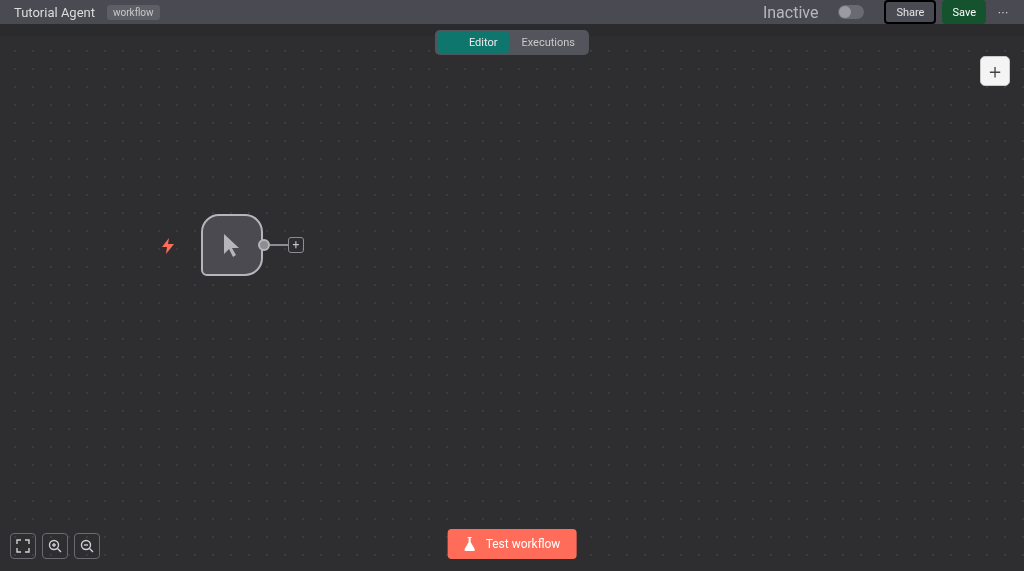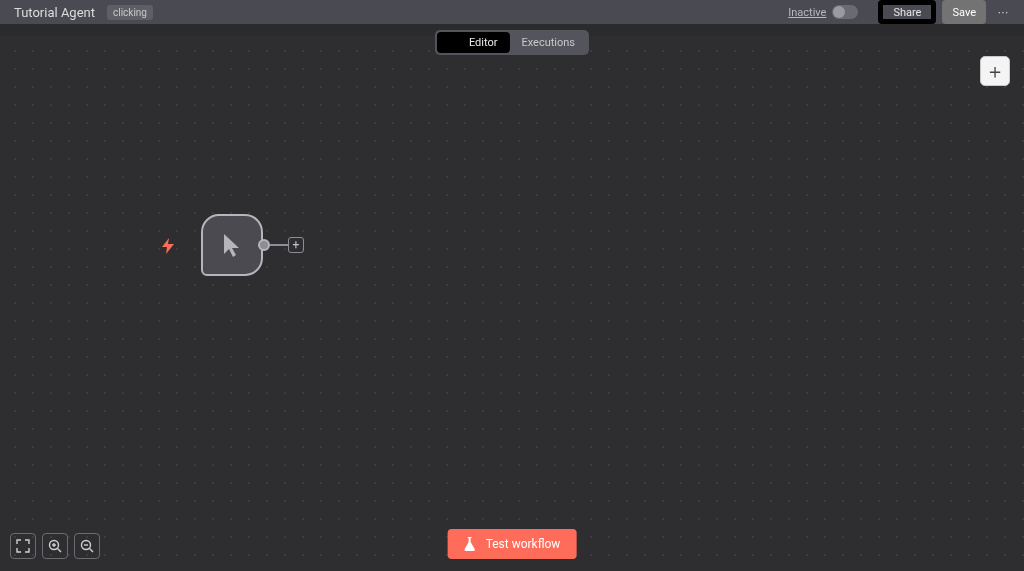--- a/index.html
+++ b/index.html
@@ -16,54 +16,54 @@
   .topbar .title { color:#dcdcdc; font-size:13px; }
   .topbar .tag {
     margin-left:12px;
     background:#5e5e66;
     color:#c9c9c9;
     font-size:10px;
     padding:2px 6px;
     border-radius:3px;
   }
   .topbar .spacer { flex:1; }
-  .topbar .status-label { color:#b7b7be; font-size:11px; margin-right:6px;text-decoration:underline;}
+  .topbar .status-label { color:#b7b7be; font-size:16px; margin-right:20px;}
   .topbar .toggle {
     width:26px; height:14px; border-radius:8px;
     background:#6a6a72; position:relative; margin-right:14px;
   }
   .topbar .toggle .knob {
     position:absolute; left:1px; top:1px; width:12px; height:12px;
     border-radius:50%; background:#9a9aa0;
   }
   .topbar .btn {
     height:24px; padding:0 10px; border-radius:4px;
     display:flex; align-items:center; font-size:11px;
     margin-left:6px; cursor:pointer;
   }
   .topbar .btn-outline {
-    border:5px solid #000000; color:#e6e6e6; background:transparent;
+    border:2px solid #000000; color:#e6e6e6; background:transparent;
   }
   .topbar .btn-primary {
-    background:#737373; color:#fff; border:none;
+    background:#14532d; color:#fff; border:none;
   }
   .topbar .btn-more {
     width:22px; padding:0; justify-content:center; color:#d6d6d6;
   }
   
   .tabs {
     position:absolute; top:30px; left:50%; transform:translateX(-50%);
     display:flex; background:#54545c; border-radius:5px; padding:2px;
     z-index:15;
   }
   .tabs .tab {
     font-size:11px; padding:4px 12px; border-radius:4px; color:#c9c9c9;
     cursor:pointer;
   }
-  .tabs .tab.active { background:#000000; color:#ececec;padding-left:32px; }
+  .tabs .tab.active { background:#0f766e; color:#ececec;padding-left:32px; }
   
   .canvas {
     position:absolute; left:0; right:0; top:36px; bottom:0;
     background:#2e2e31;
     background-image: radial-gradient(rgba(255,255,255,0.07) 1px, transparent 1px);
     background-size: 18px 18px;
     background-position: 6px 6px;
   }
   
   .add-node-btn {
@@ -133,21 +133,21 @@
     height:30px; padding:0 16px; border-radius:4px;
     display:flex; align-items:center; gap:10px;
     font-size:12px; cursor:pointer; z-index:15;
   }
 </style>
 </head>
 <body>
 
 <div class="topbar">
   <span class="title">Tutorial Agent</span>
-  <span class="tag">clicking</span>
+  <span class="tag">workflow</span>
   <div class="spacer"></div>
   <span class="status-label">Inactive</span>
   <div class="toggle">
     <div class="knob"></div>
   </div>
   <div class="btn btn-outline">Share</div>
   <div class="btn btn-primary">Save</div>
   <div class="btn btn-more">
     <span>⋯</span>
   </div>

